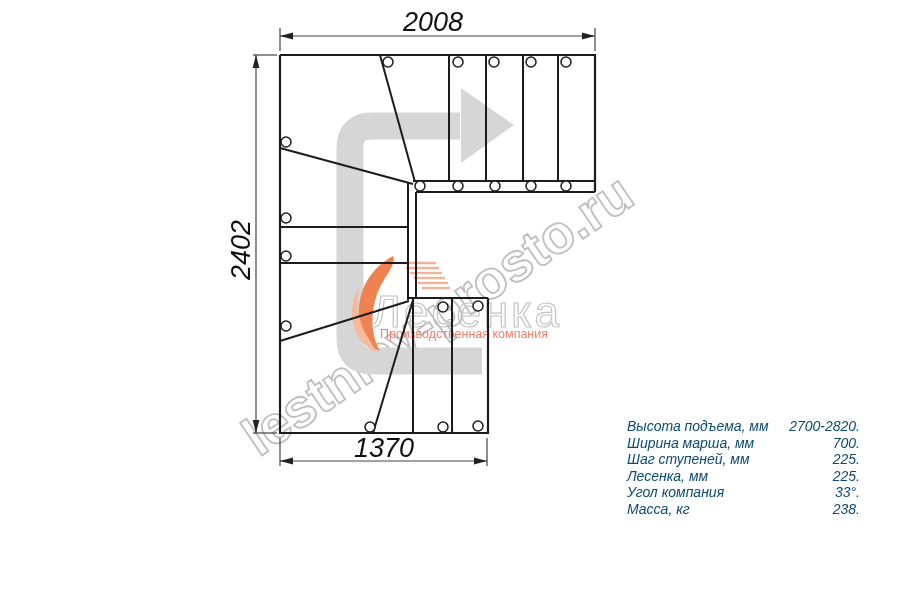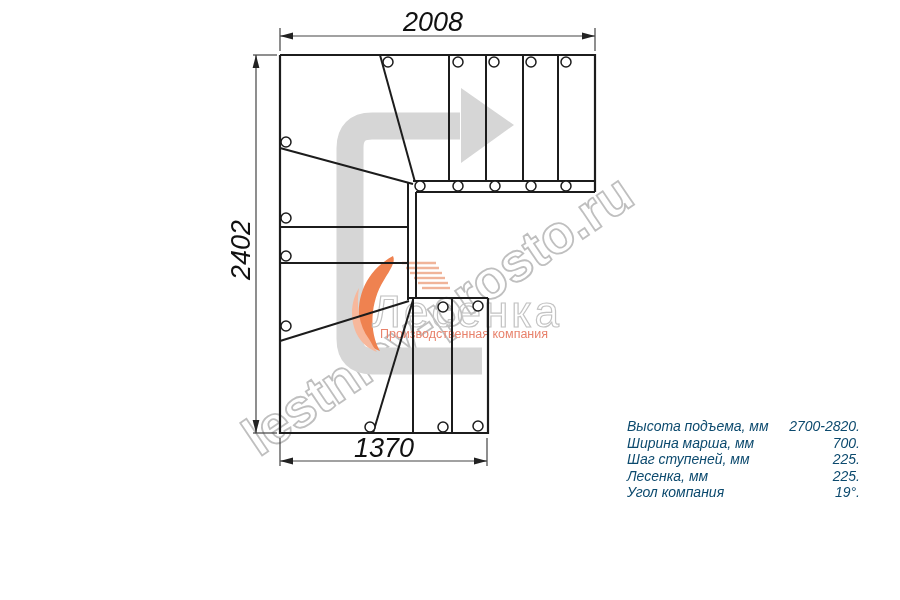--- a/index.html
+++ b/index.html
@@ -146,17 +146,21 @@
     <div class="spec-row">
       <span class="lbl">Шаг ступеней, мм</span>
       <span class="val">225.</span>
     </div>
     <div class="spec-row">
       <span class="lbl">Лесенка, мм</span>
       <span class="val">225.</span>
     </div>
     <div class="spec-row">
       <span class="lbl">Угол компания</span>
-      <span class="val">19°.</span>
+      <span class="val">33°.</span>
+    </div>
+    <div class="spec-row">
+      <span class="lbl">Масса, кг</span>
+      <span class="val">238.</span>
     </div>
   </div>
 
 </div>
 
 </body></html>

